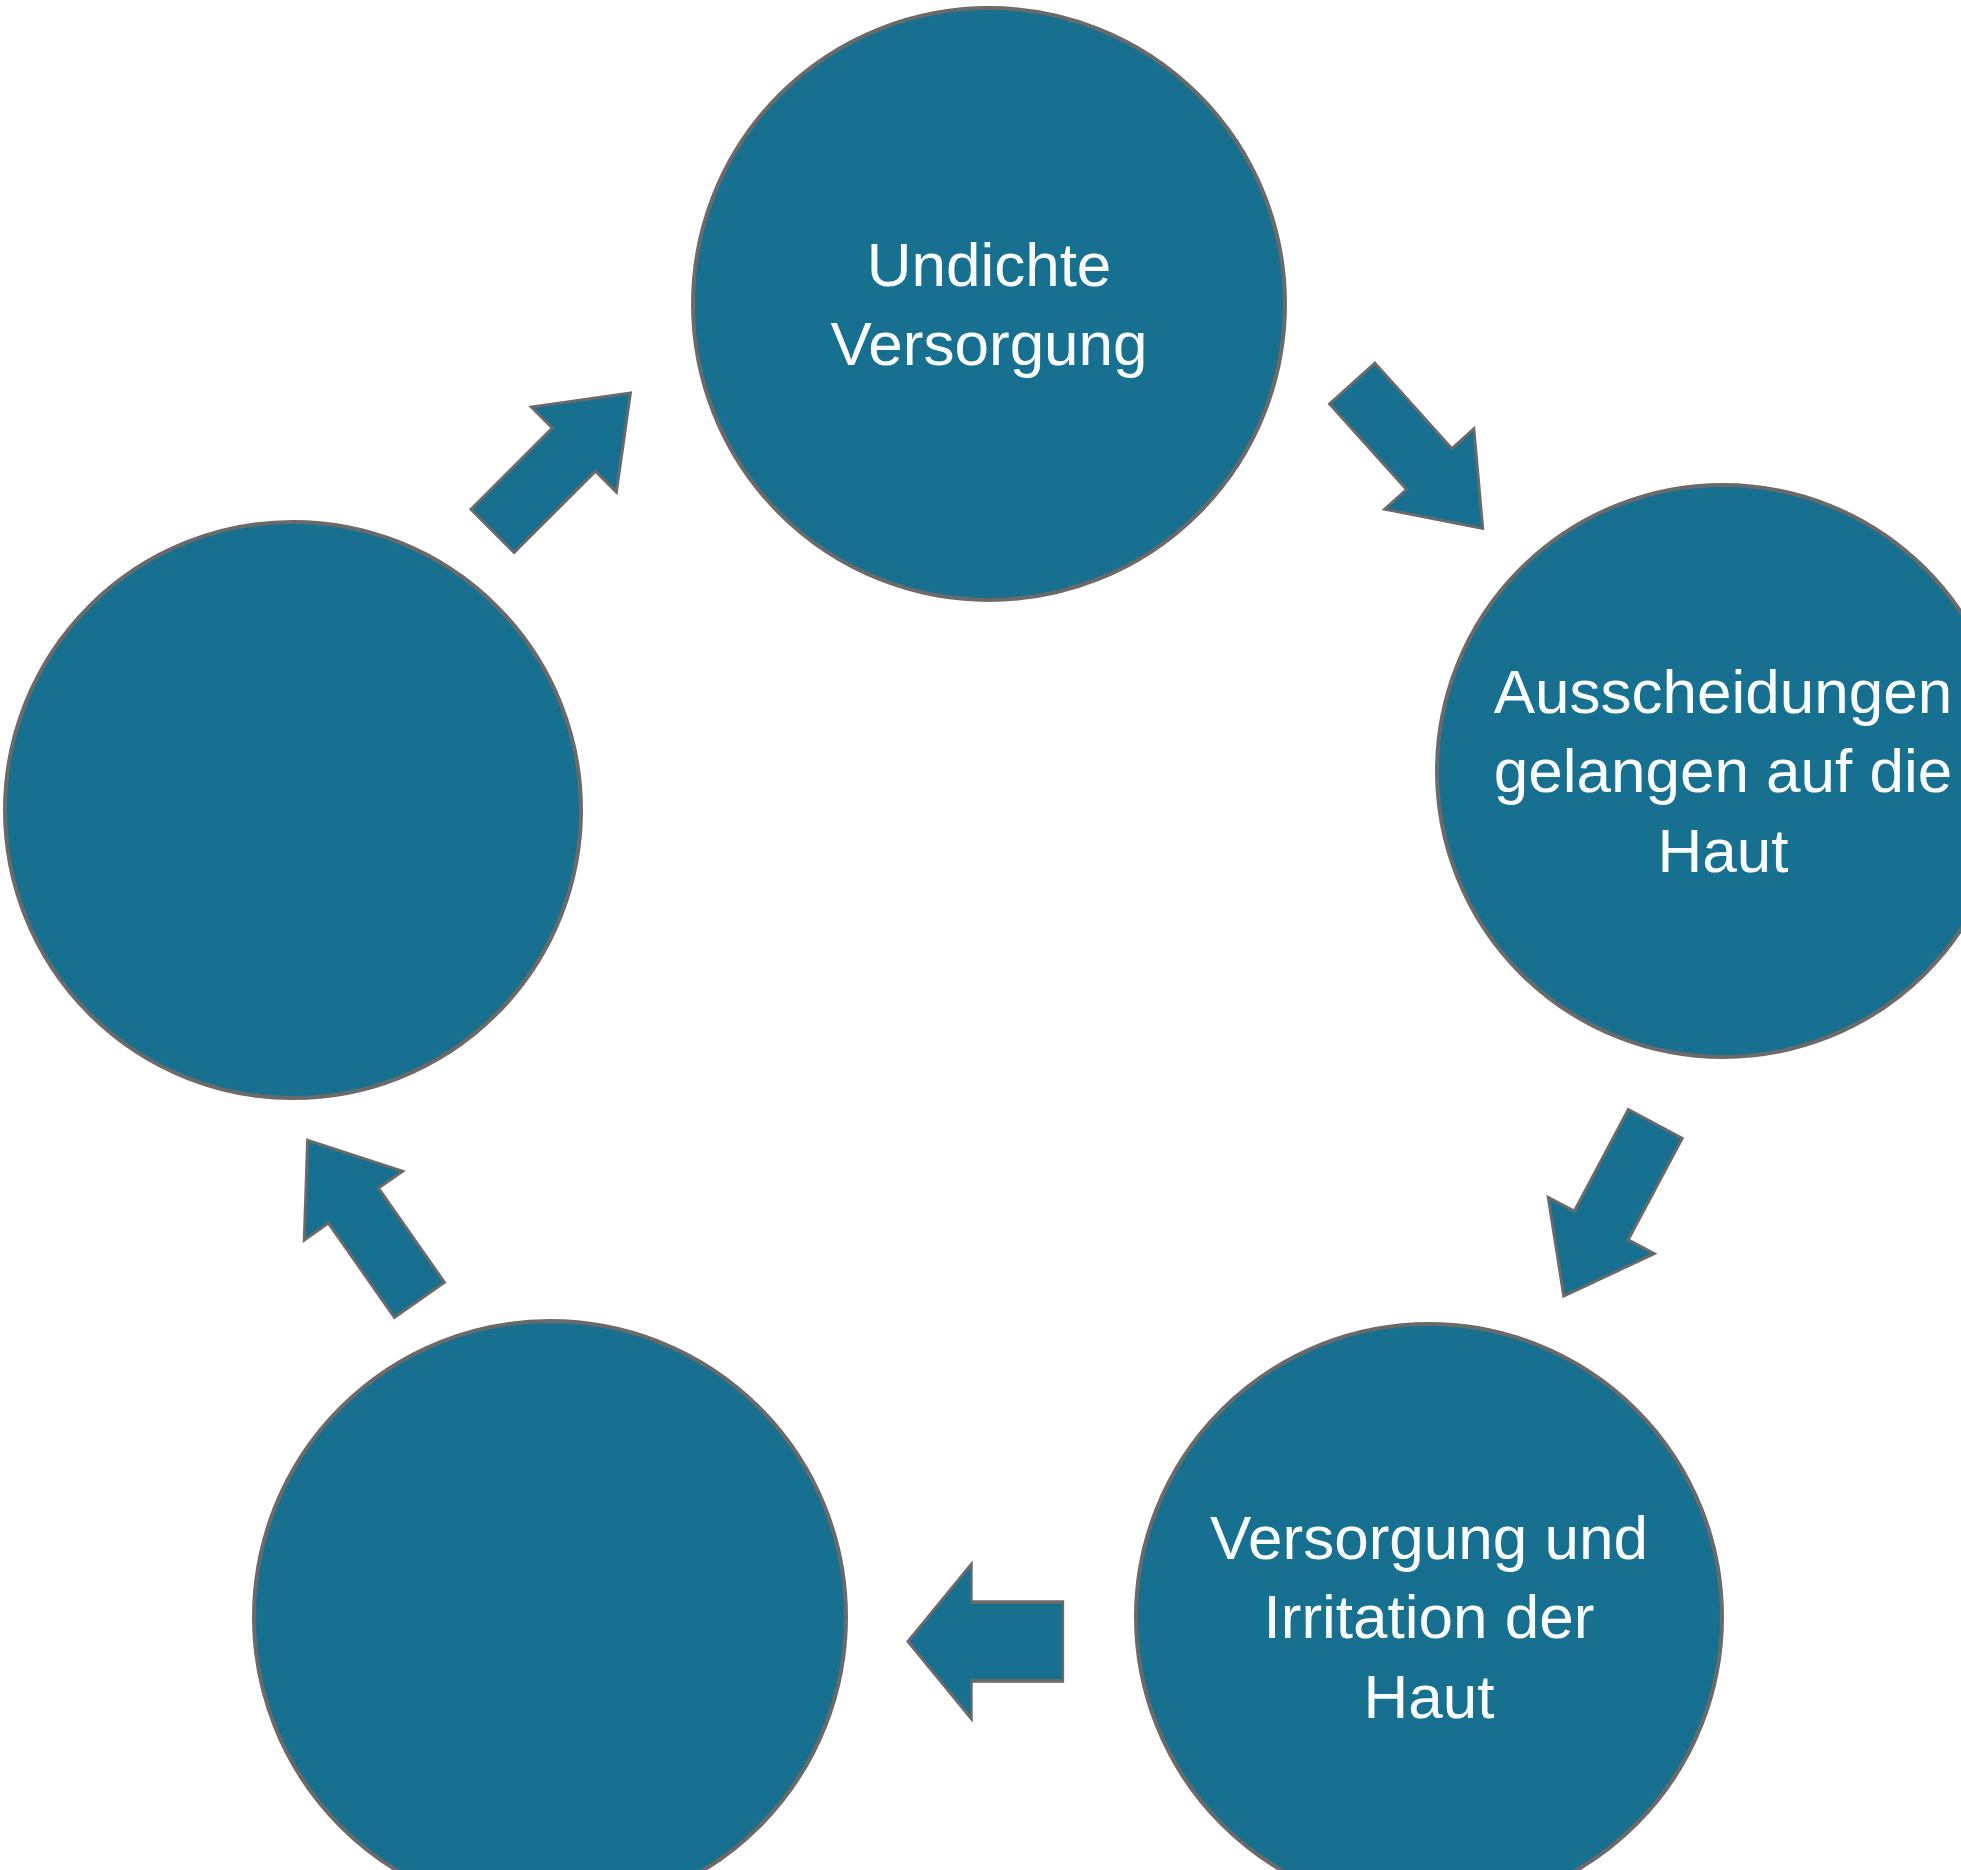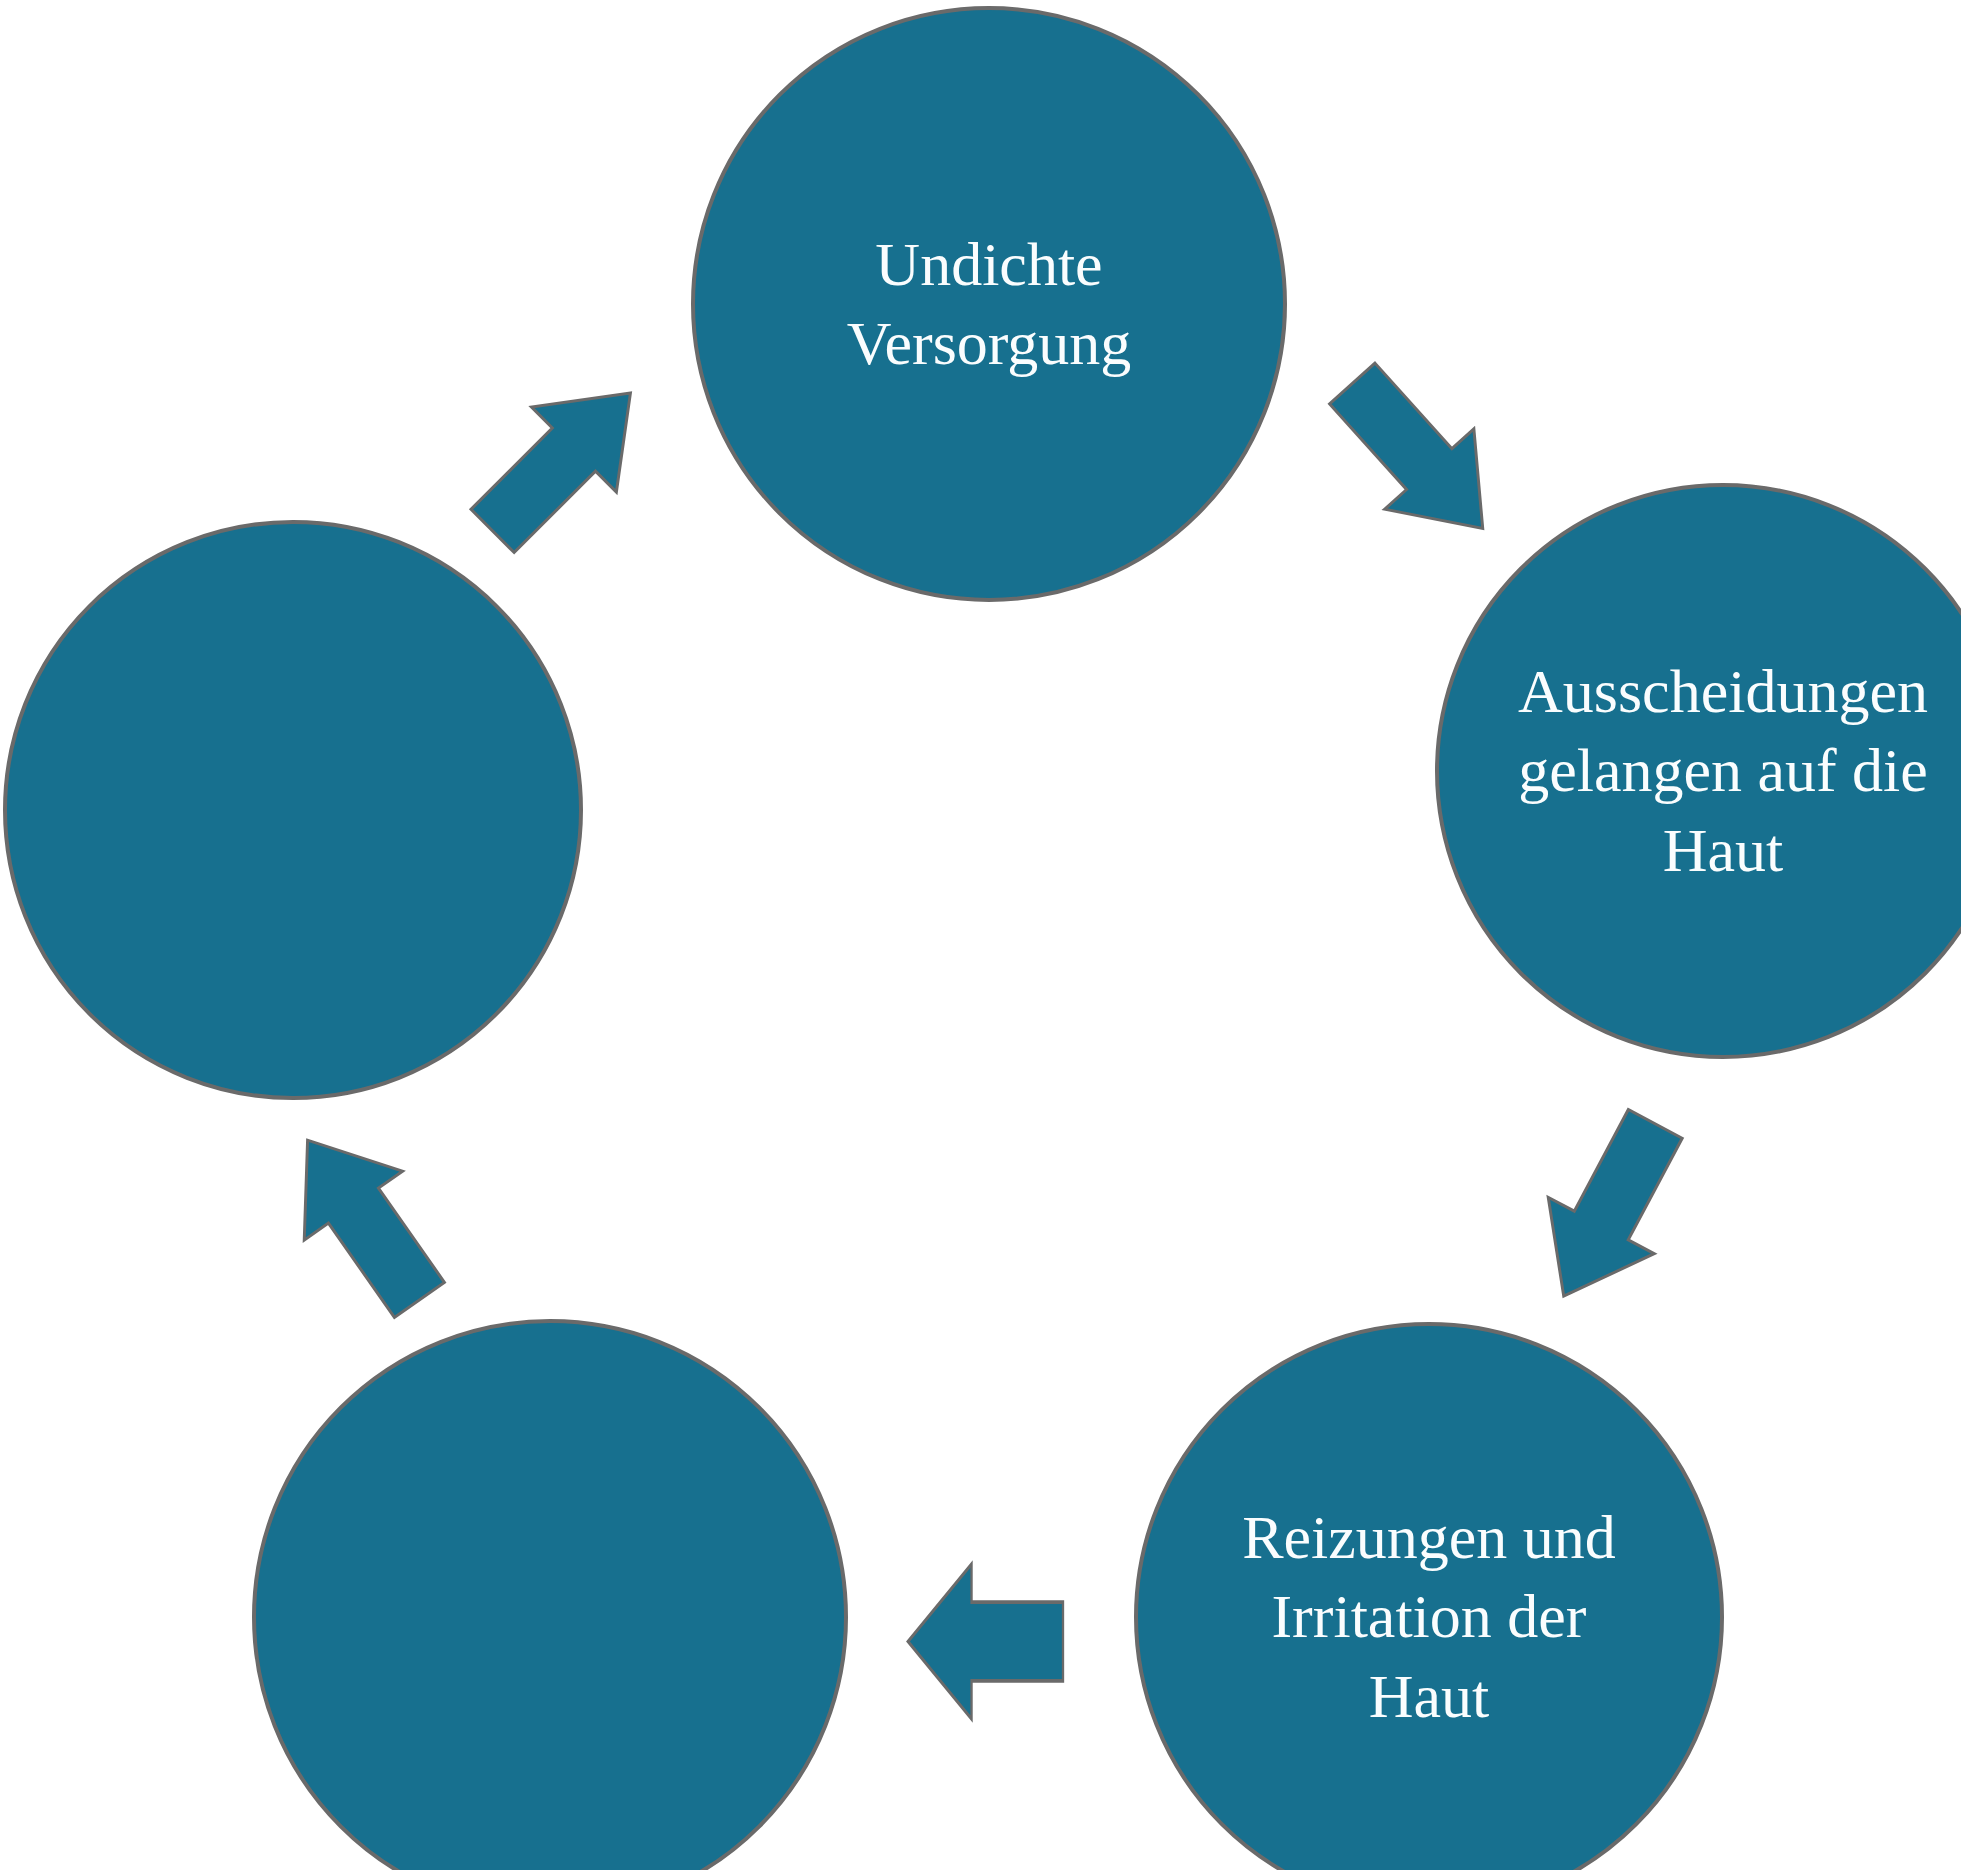--- a/index.html
+++ b/index.html
@@ -20,21 +20,20 @@
   .node{
     position:absolute;
     border-radius:50%;
     background:var(--node-fill);
     border:4px solid var(--node-edge);
     box-sizing:border-box;
     display:flex;
     align-items:center;
     justify-content:center;
     text-align:center;
-    font-family:Liberation Serif, serif;
   }
   .node-label{
     color:var(--label-text);
     font-size:62px;
     line-height:1.28;
     font-weight:300;
     white-space:pre-line;
     padding:0 20px;
   }
   .node-top{left:691px;top:6px;width:596px;height:596px;}
@@ -70,21 +69,21 @@
 Versorgung</span>
   </div>
 
   <div class="node node-right">
     <span class="node-label">Ausscheidungen
 gelangen auf die
 Haut</span>
   </div>
 
   <div class="node node-bottom-right">
-    <span class="node-label">Reizungen und
+    <span class="node-label">Versorgung und
 Irritation der
 Haut</span>
   </div>
 
   <div class="node node-bottom-left">
     <span class="node-label"></span>
   </div>
 
   <div class="node node-left">
     <span class="node-label"></span>

